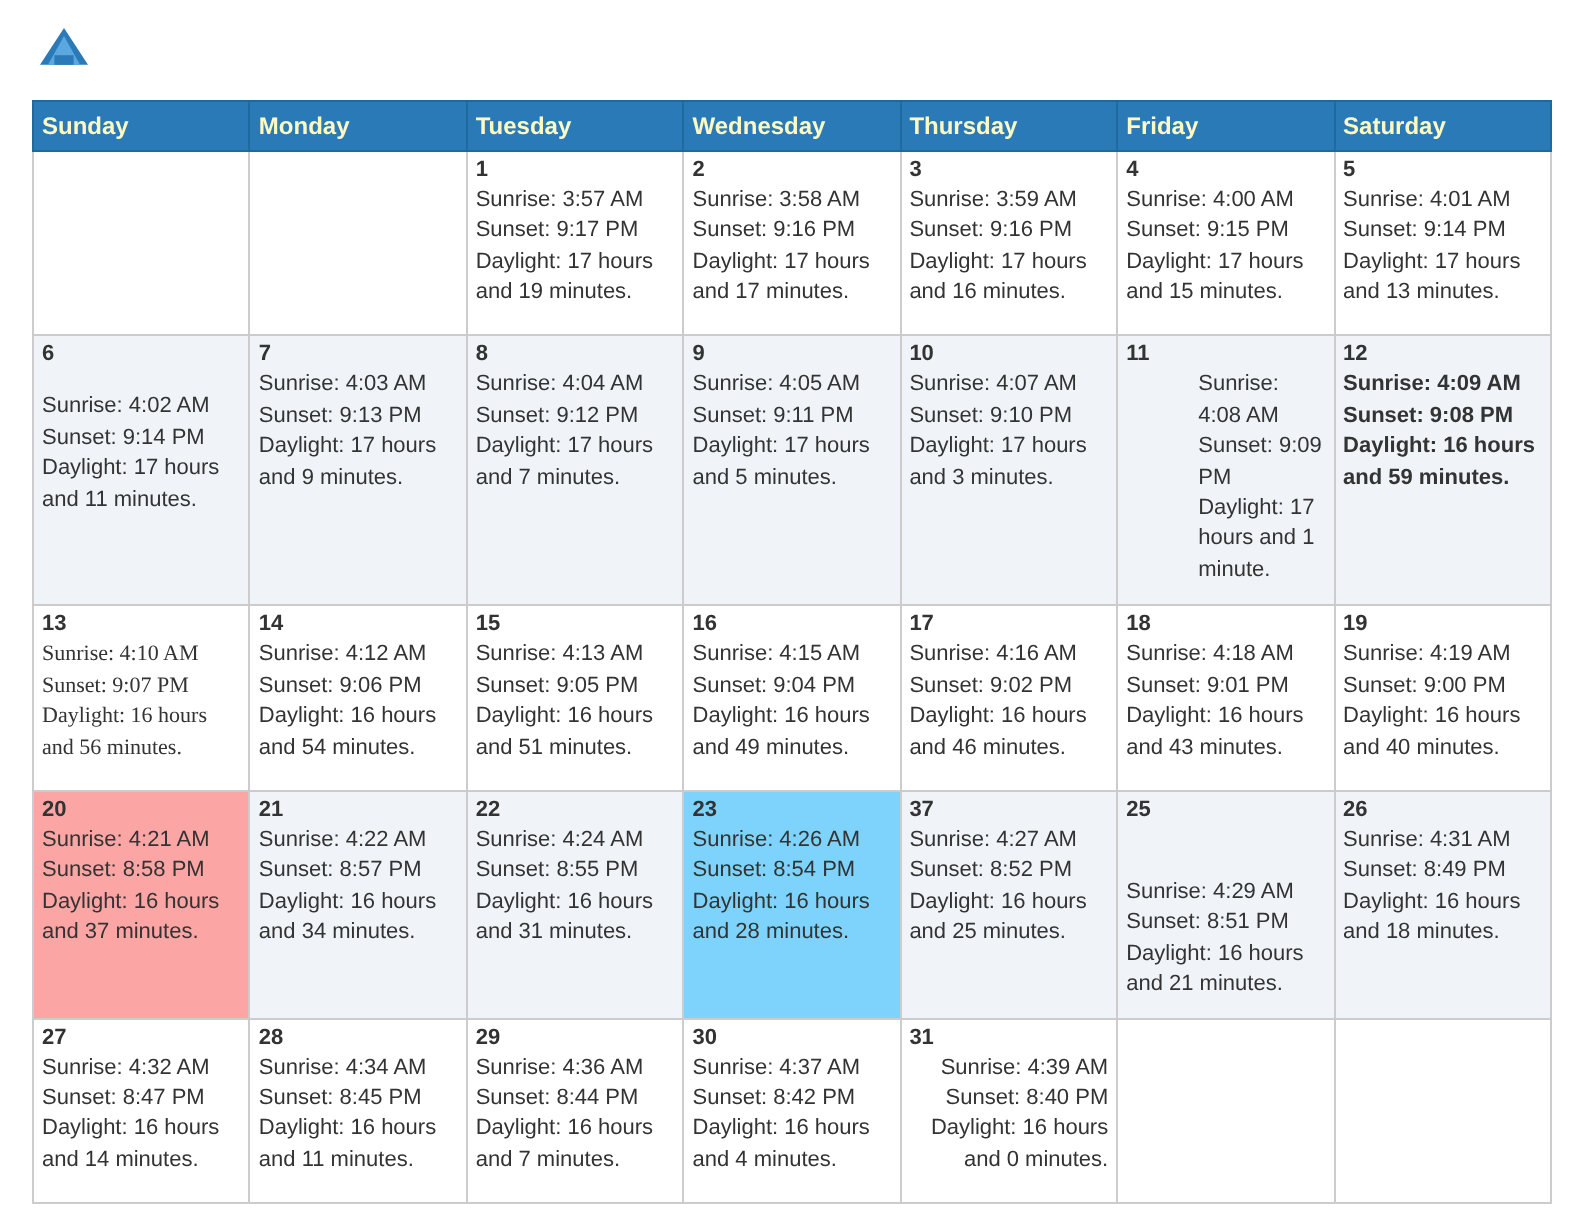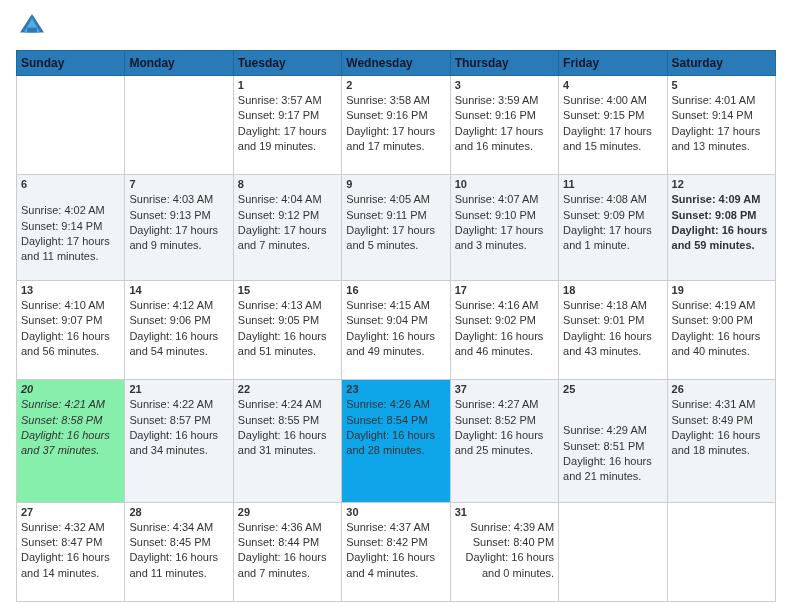--- a/index.html
+++ b/index.html
@@ -62,21 +62,21 @@
     }
     .calendar {
       flex: 1;
       border: 1px solid #ccc;
       border-collapse: collapse;
       width: 100%;
       table-layout: fixed;
     }
     .calendar th {
       background: #2a7ab8;
-      color: #0f172a;
+      color: #fef9c3;
       font-size: 12px;
       font-weight: bold;
       padding: 5px 4px;
       text-align: left;
       border: 1px solid #1e6a9e;
     }
     .calendar td {
       border: 1px solid #ccc;
       vertical-align: top;
       padding: 3px 4px;
@@ -201,35 +201,35 @@
 Daylight: 17 hours and 5 minutes.</div>
           </td>
           <td style="background: rgb(240, 244, 248);">
             <span class="day-num">10</span>
             <div class="day-info" style="white-space: pre-line;">Sunrise: 4:07 AM
 Sunset: 9:10 PM
 Daylight: 17 hours and 3 minutes.</div>
           </td>
           <td style="background: rgb(240, 244, 248);">
             <span class="day-num">11</span>
-            <div class="day-info" style="white-space: pre-line;">Sunrise: 4:08 AM
+            <div class="day-info" style="white-space: pre-line; margin-left: 36px;">Sunrise: 4:08 AM
 Sunset: 9:09 PM
 Daylight: 17 hours and 1 minute.</div>
           </td>
           <td style="background: rgb(240, 244, 248);">
             <span class="day-num">12</span>
             <div class="day-info" style="white-space: pre-line; font-weight: bold;">Sunrise: 4:09 AM
 Sunset: 9:08 PM
 Daylight: 16 hours and 59 minutes.</div>
           </td>
         </tr>
         <tr>
           <td>
             <span class="day-num">13</span>
-            <div class="day-info" style="white-space: pre-line;">Sunrise: 4:10 AM
+            <div class="day-info" style="white-space: pre-line; font-family: Liberation Serif, serif;">Sunrise: 4:10 AM
 Sunset: 9:07 PM
 Daylight: 16 hours and 56 minutes.</div>
           </td>
           <td>
             <span class="day-num">14</span>
             <div class="day-info" style="white-space: pre-line;">Sunrise: 4:12 AM
 Sunset: 9:06 PM
 Daylight: 16 hours and 54 minutes.</div>
           </td>
           <td>
@@ -257,39 +257,39 @@
 Daylight: 16 hours and 43 minutes.</div>
           </td>
           <td>
             <span class="day-num">19</span>
             <div class="day-info" style="white-space: pre-line;">Sunrise: 4:19 AM
 Sunset: 9:00 PM
 Daylight: 16 hours and 40 minutes.</div>
           </td>
         </tr>
         <tr>
-          <td style="background: #86efac; font-style: italic;">
+          <td style="background: #fca5a5;">
             <span class="day-num">20</span>
             <div class="day-info" style="white-space: pre-line;">Sunrise: 4:21 AM
 Sunset: 8:58 PM
 Daylight: 16 hours and 37 minutes.</div>
           </td>
           <td style="background: rgb(240, 244, 248);">
             <span class="day-num">21</span>
             <div class="day-info" style="white-space: pre-line;">Sunrise: 4:22 AM
 Sunset: 8:57 PM
 Daylight: 16 hours and 34 minutes.</div>
           </td>
           <td style="background: rgb(240, 244, 248);">
             <span class="day-num">22</span>
             <div class="day-info" style="white-space: pre-line;">Sunrise: 4:24 AM
 Sunset: 8:55 PM
 Daylight: 16 hours and 31 minutes.</div>
           </td>
-          <td style="background: #0ea5e9; margin-left: 22px;">
+          <td style="background: #7dd3fc; margin-left: 22px;">
             <span class="day-num">23</span>
             <div class="day-info" style="white-space: pre-line;">Sunrise: 4:26 AM
 Sunset: 8:54 PM
 Daylight: 16 hours and 28 minutes.</div>
           </td>
           <td style="background: rgb(240, 244, 248);">
             <span class="day-num">37</span>
             <div class="day-info" style="white-space: pre-line;">Sunrise: 4:27 AM
 Sunset: 8:52 PM
 Daylight: 16 hours and 25 minutes.</div>

